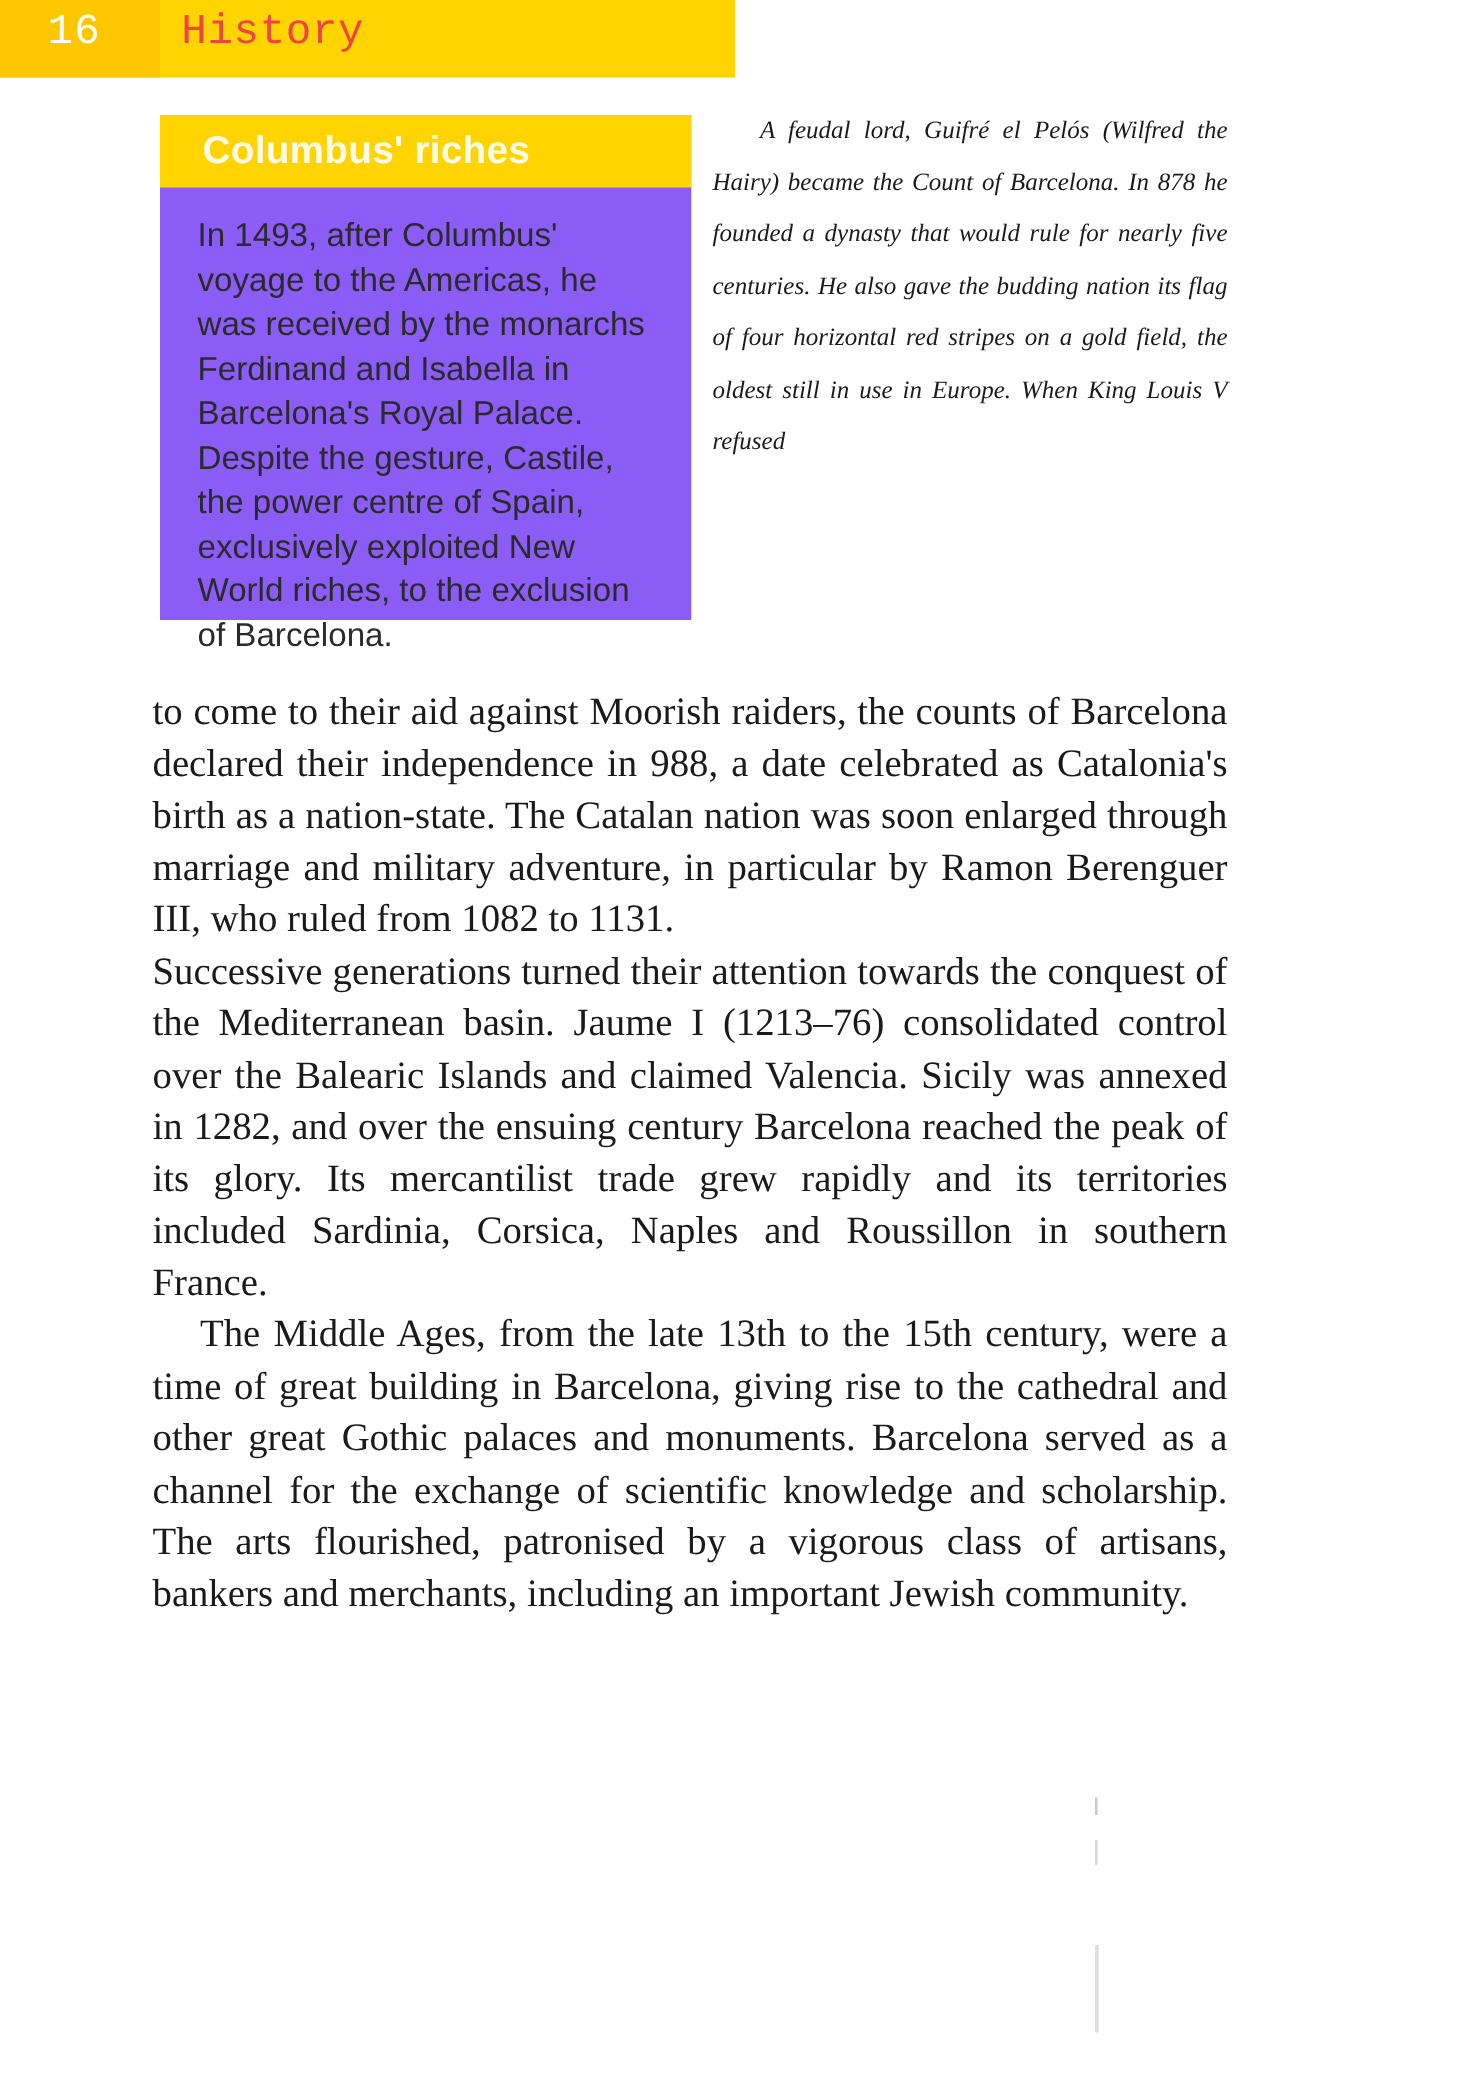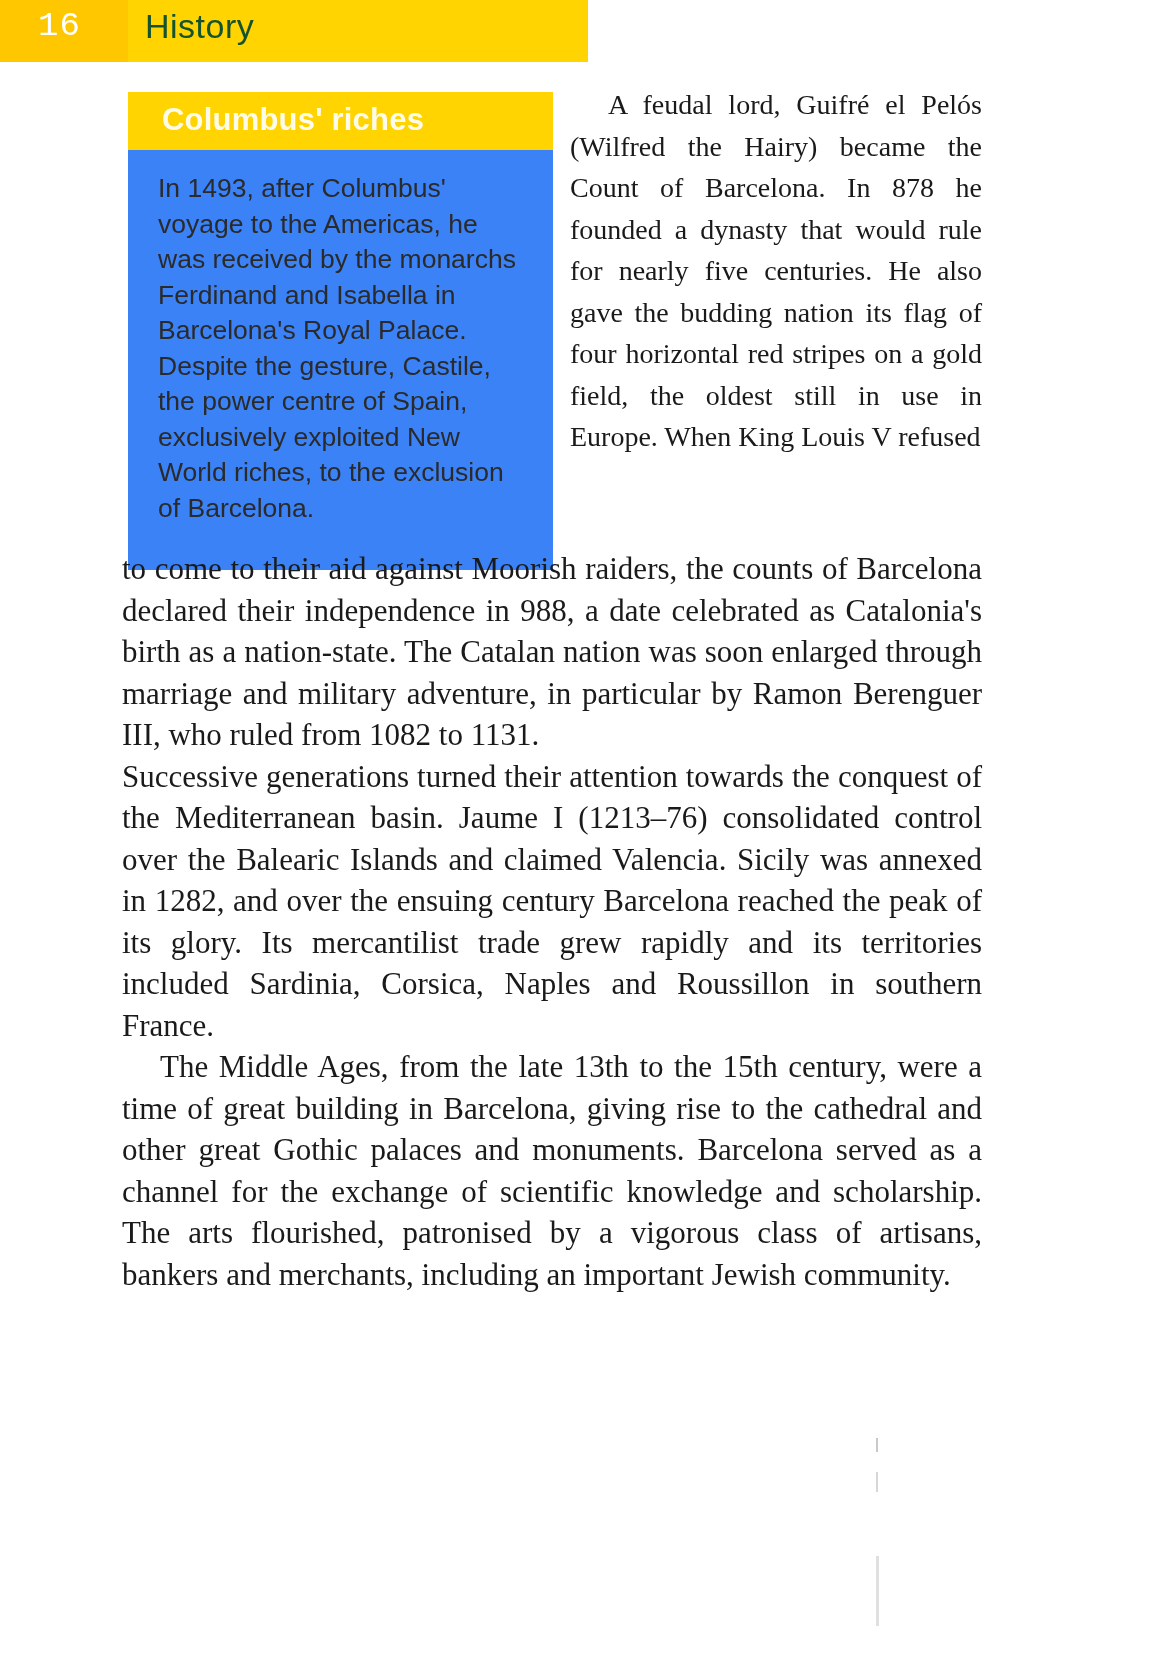--- a/index.html
+++ b/index.html
@@ -40,34 +40,34 @@
     top: 7px;
     font-family: Liberation Mono, monospace;
     font-size: 34px;
     color: #ffffff;
     letter-spacing: 1px;
   }
   .header-title {
     position: absolute;
     left: 145px;
     top: 7px;
-    font-family: Liberation Sans, sans-serif;
+    font-family: Liberation Mono, monospace;
     font-size: 34px;
-    color: #14532d;
+    color: #ef4444;
     letter-spacing: 0.5px;
   }
 
   
   .sidebox {
     position: absolute;
     left: 128px;
     top: 92px;
     width: 425px;
-    height: 478px;
-    background: #3b82f6;
+    height: 404px;
+    background: #8b5cf6;
   }
   .sidebox-header {
     position: absolute;
     left: 0;
     top: 0;
     width: 425px;
     height: 58px;
     background: #ffd400;
   }
   .sidebox-title {
@@ -91,25 +91,26 @@
     line-height: 35.5px;
     color: #2a2a2a;
   }
 
   
   .right-col {
     position: absolute;
     left: 570px;
     top: 84px;
     width: 412px;
-    font-size: 28px;
+    font-size: 20px;
     line-height: 41.5px;
     text-align: justify;
     text-indent: 38px;
     hyphens: manual;
+    font-style: italic;
   }
 
   
   .body-block {
     position: absolute;
     left: 122px;
     top: 548px;
     width: 860px;
   }
   .para {

